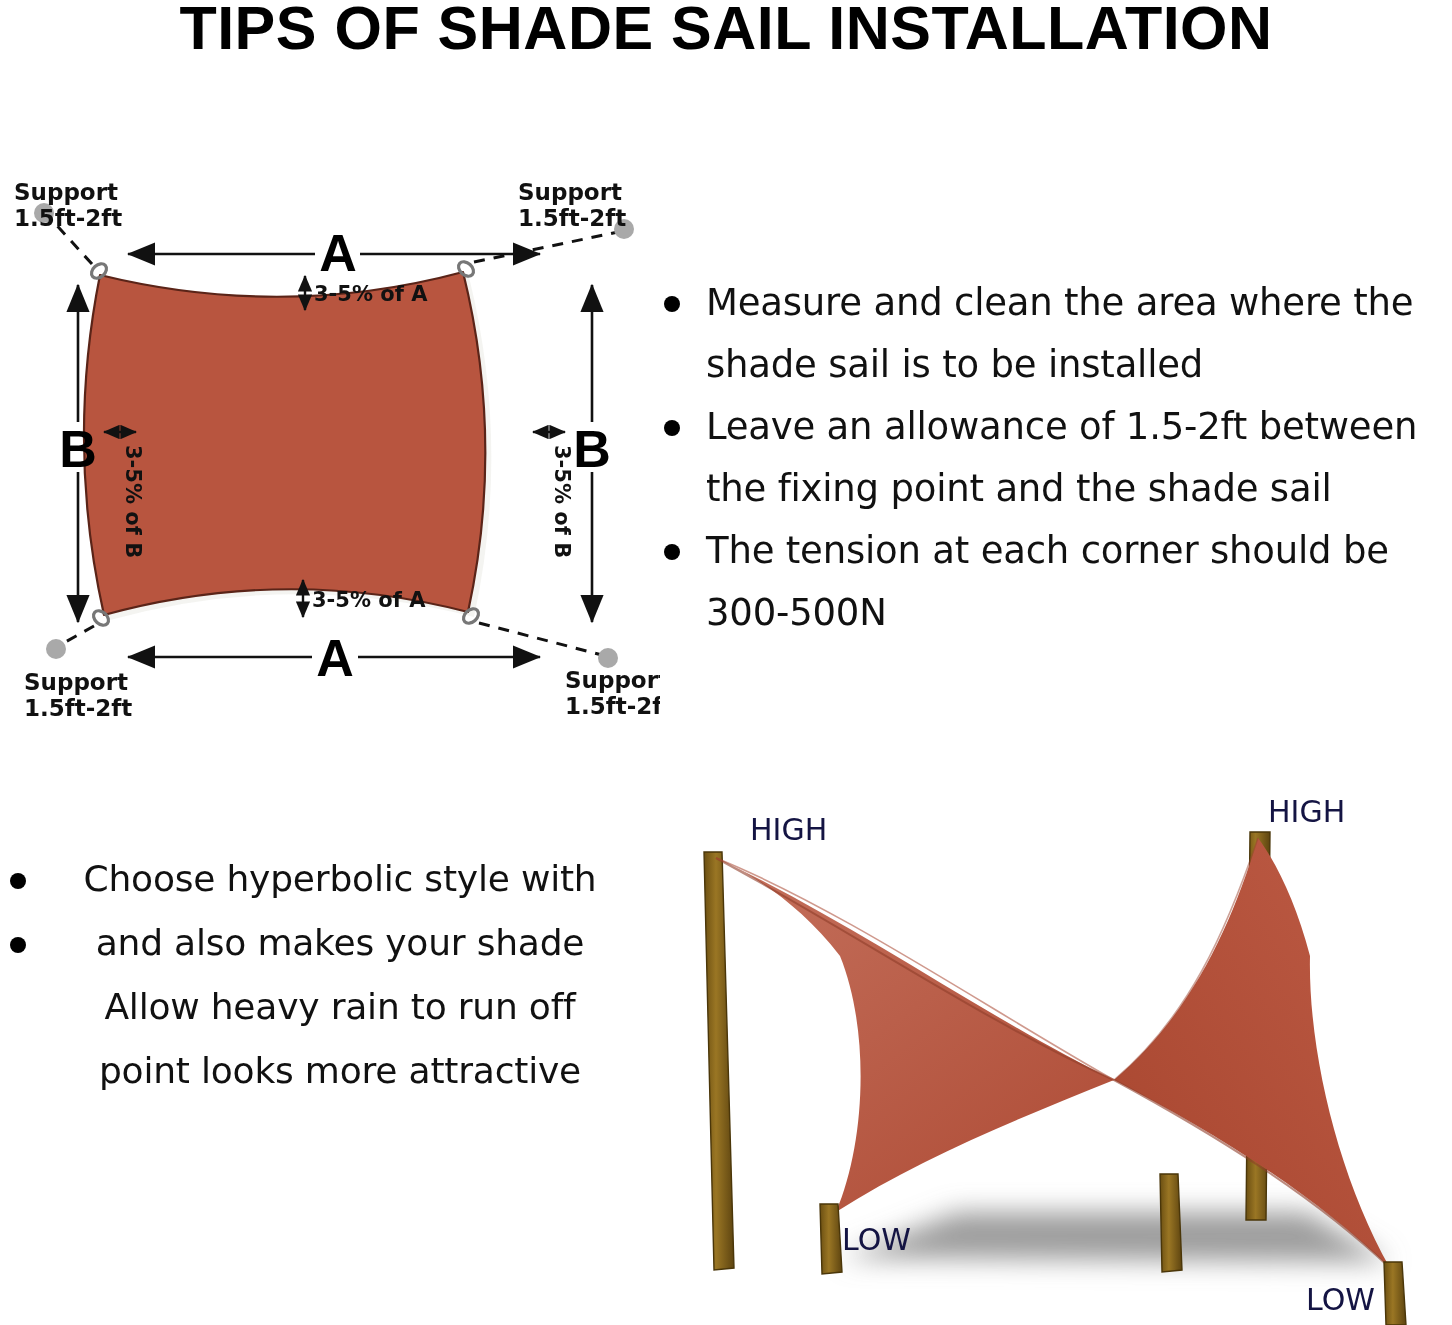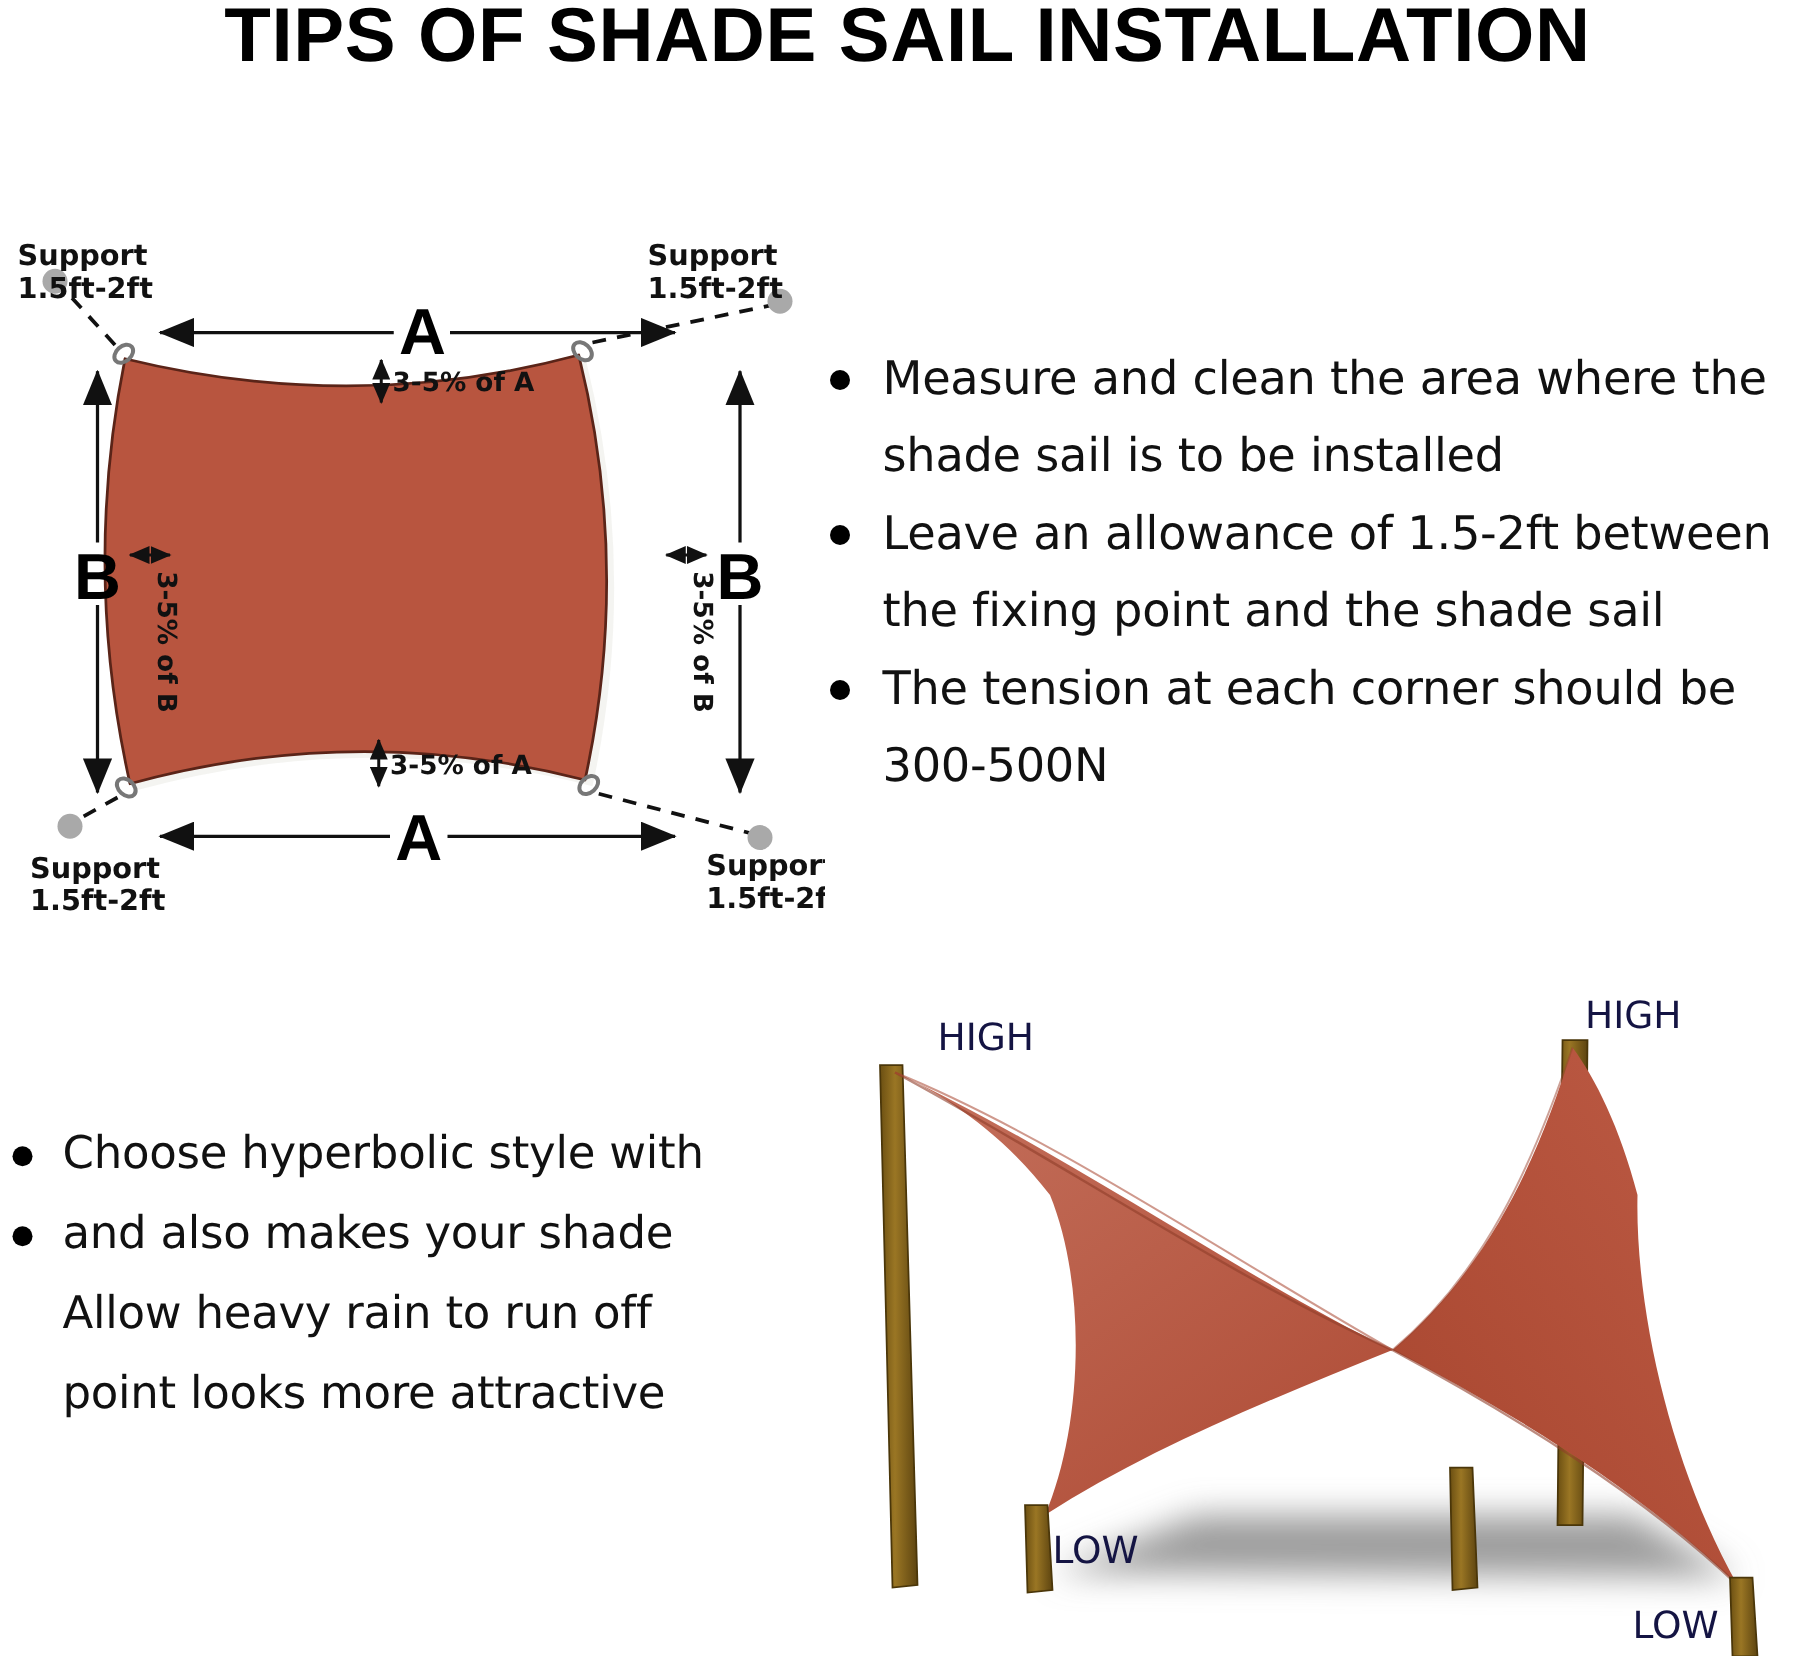--- a/index.html
+++ b/index.html
@@ -26,38 +26,39 @@
     color: #000000;
     transform: scaleX(1.0);
     white-space: nowrap;
     line-height: 1.05;
   }
 
   
   #rect-diagram {
     position: absolute;
     left: 0px;
-    top: 172px;
+    top: 160px;
     width: 660px;
     height: 580px;
   }
   #rect-diagram svg { display: block; }
 
   
   #tips-top {
     position: absolute;
     left: 648px;
     top: 272px;
     width: 806px;
   }
   #tips-bottom {
     position: absolute;
     left: 2px;
-    top: 891px;
+    top: 847px;
     width: 628px;
+    text-align: center;
   }
   .tip-list { list-style: none; }
   .tip-item {
     position: relative;
     padding-left: 58px;
     font-family: "DejaVu Sans", sans-serif;
     font-size: 37px;
     line-height: 62px;
     color: #111111;
     letter-spacing: -0.2px;

